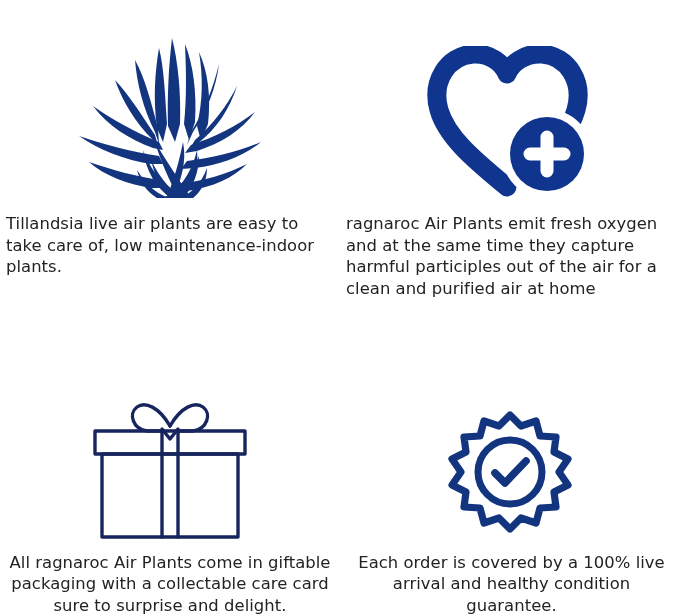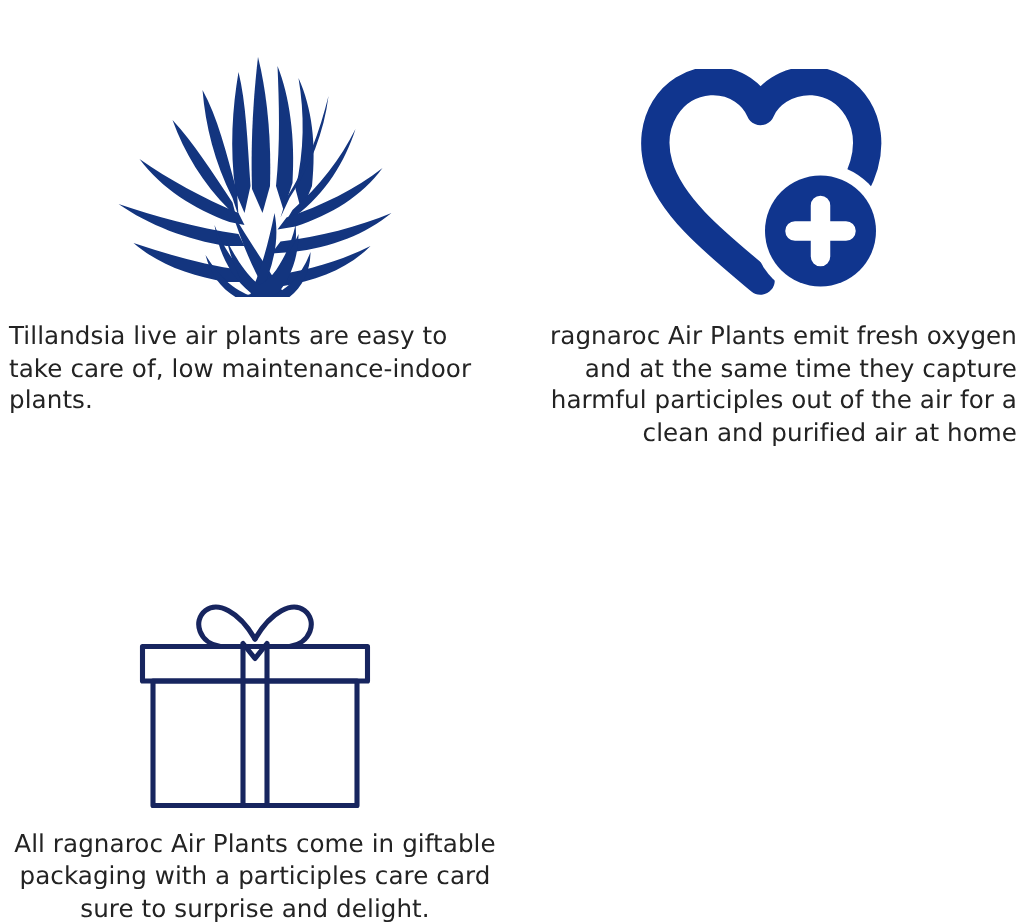--- a/index.html
+++ b/index.html
@@ -58,21 +58,21 @@
     color: #232323;
     white-space: pre-line;
   }
 
   .cell-plant .caption {
     text-align: left;
     padding: 0 4px 0 6px;
     margin-top: 15px;
   }
   .cell-heart .caption {
-    text-align: right;
+    text-align: left;
     padding: 0 1px 0 6px;
     margin-top: 15px;
   }
   .cell-gift .caption {
     text-align: center;
     padding: 0 6px 0 6px;
     margin-top: 13px;
   }
   .cell-badge .caption {
     text-align: center;
@@ -156,17 +156,34 @@
 
           <rect x="6" y="38" width="150" height="23"></rect>
 
           <rect x="13" y="61" width="136" height="83"></rect>
 
           <path d="M73 38 L73 144"></path>
           <path d="M89 38 L89 144"></path>
         </g>
       </svg>
     </div>
-    <div class="caption">All ragnaroc Air Plants come in giftable packaging with a participles care card sure to surprise and delight.</div>
+    <div class="caption">All ragnaroc Air Plants come in giftable packaging with a collectable care card sure to surprise and delight.</div>
   </div>
 
+  <div class="feature-cell cell-badge">
+    <div class="icon-slot">
+      <svg width="126" height="130" viewBox="0 0 126 130" aria-hidden="true">
+
+        <path d="M63 6
+                 L74 17 L89 12 L93 27 L109 28 L107 43 L121 50 L112 63
+                 L121 76 L107 83 L109 98 L93 99 L89 114 L74 109 L63 120
+                 L52 109 L37 114 L33 99 L17 98 L19 83 L5 76 L14 63
+                 L5 50 L19 43 L17 28 L33 27 L37 12 L52 17 Z" fill="none" stroke="#13357f" stroke-width="7.2" stroke-linejoin="round" stroke-linecap="round"></path>
+
+        <circle cx="63" cy="63" r="32" fill="none" stroke="#13357f" stroke-width="7"></circle>
+
+        <path d="M48 64 L58 74 L79 52" fill="none" stroke="#13357f" stroke-width="7.6" stroke-linecap="round" stroke-linejoin="round"></path>
+      </svg>
+    </div>
+    <div class="caption">Each order is covered by a 100% live arrival and healthy condition guarantee.</div>
+  </div>
 
 </div>
 
 </body></html>

